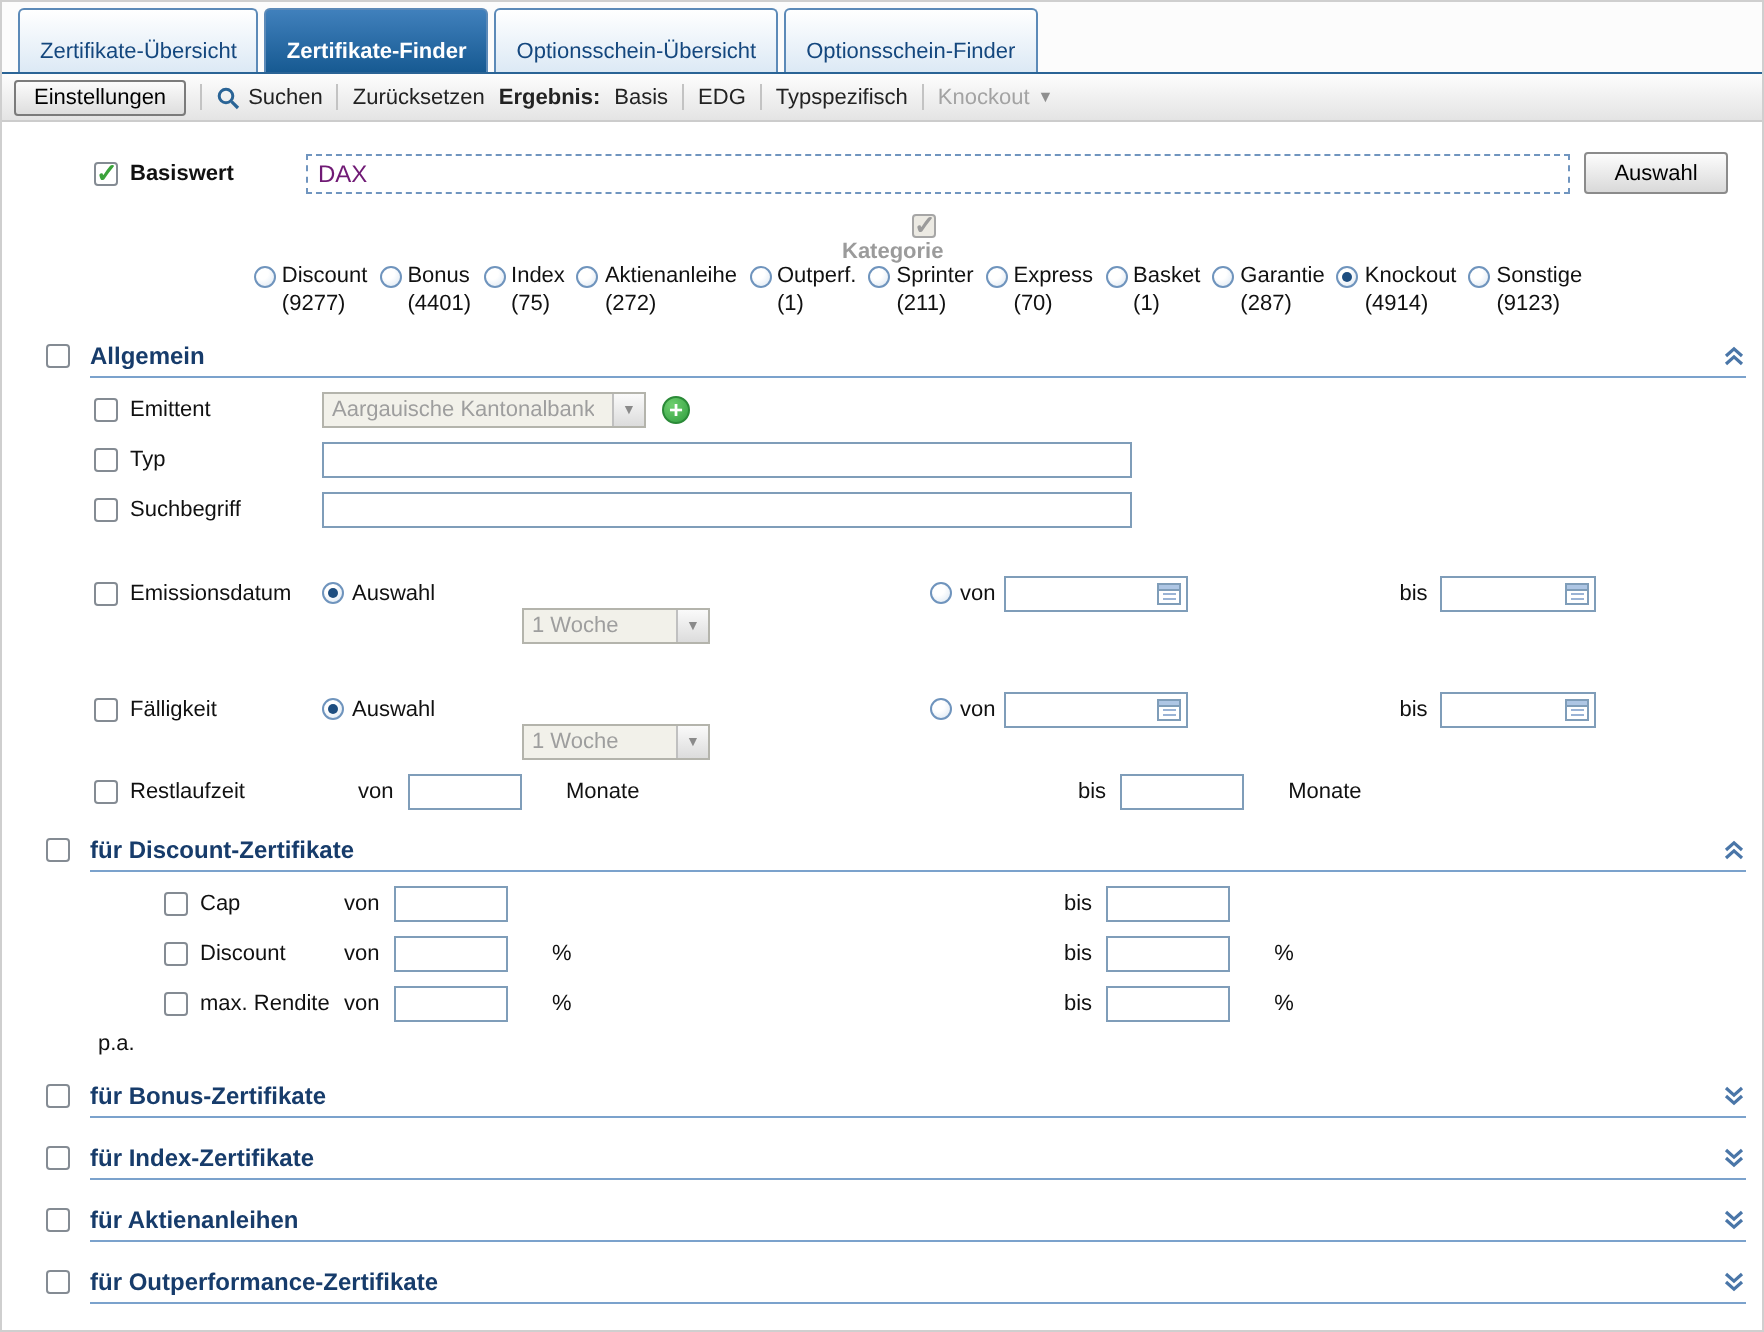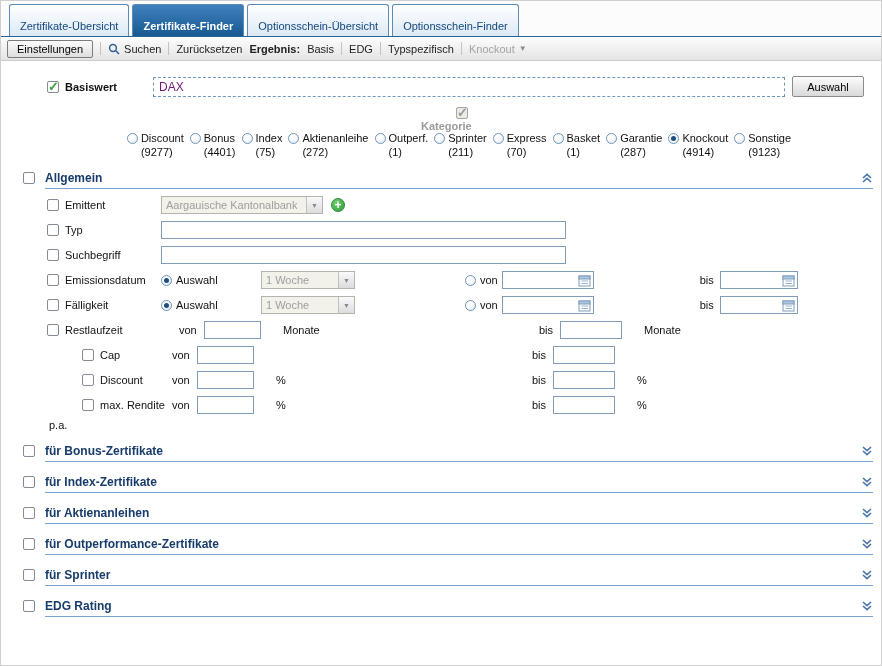--- a/index.html
+++ b/index.html
@@ -36,21 +36,21 @@
   .radio.selected::after { content:""; position:absolute; left:2px; top:2px; width:5px; height:5px; border-radius:50%; background:#1d4d7f; }
   .txt { height:18px; border:1px solid #7f9db9; font:11px "Liberation Sans",sans-serif; padding:1px 3px; background:#fff; }
   .txt-long { width:405px; }
   .num { width:57px; }
   .num2 { width:62px; }
   .select { display:inline-flex; align-items:center; justify-content:space-between; height:18px; border:1px solid #b4b4ac;
             background:#f2f1ea; color:#9e9e9e; font-size:11px; padding-left:4px; cursor:default; flex:none; }
   .sel-btn { width:16px; height:16px; margin-left:4px; background:linear-gradient(#fafafa,#dcdcdc); border-left:1px solid #c0c0c0;
              display:flex; align-items:center; justify-content:center; font-size:7px; color:#8a8a8a; }
   .sel-emittent { width:162px; }
-  .sel-week { width:94px; }
+  .sel-week { width:94px;margin-top:33px; }
   .sel-text { overflow:hidden; white-space:nowrap; }
   .plus { width:14px; height:14px; margin-left:8px; border-radius:50%; border:1px solid #2b8a38;
           background:radial-gradient(circle at 35% 30%, #6fcf6f, #2f9e3f); color:#fff; font-weight:bold; font-size:12px;
           line-height:12px; text-align:center; cursor:pointer; flex:none; }
   .date { width:92px; height:18px; border:1px solid #7f9db9; background:#fff; display:inline-flex; align-items:center;
           justify-content:flex-end; padding-right:2px; cursor:text; flex:none; }
   .date.small { width:78px; }
 
   
   .row-basiswert { display:flex; align-items:center; margin:2px 0 10px 40px; }
@@ -350,20 +350,30 @@
       <span class="vongroup ml18">
         <span class="vlabel">von</span>
         <input class="txt num" style="">
         <span class="unit">Monate</span>
       </span>
       <span class="bis-label">bis</span>
       <input class="txt num2" style="">
       <span class="unit">Monate</span>
     </div>
 
+    <div class="sec">
+      <span class="cbx"></span>
+      <div class="sec-inner">
+        <span class="sec-title">für Discount-Zertifikate</span>
+        <svg class="chev" width="12" height="12" viewBox="0 0 12 12">
+          <path d="M2 6 L6 2.4 L10 6"></path>
+            <path d="M2 10 L6 6.4 L10 10"></path>
+        </svg>
+      </div>
+    </div>
 
     <div class="frow frow2">
       <span class="cbx"></span>
       <span class="flabel">Cap</span>
       <span class="vongroup ml1">
         <span class="vlabel">von</span>
         <input class="txt num" style="">
       </span>
       <span class="bis-label">bis</span>
       <input class="txt num2" style="">

